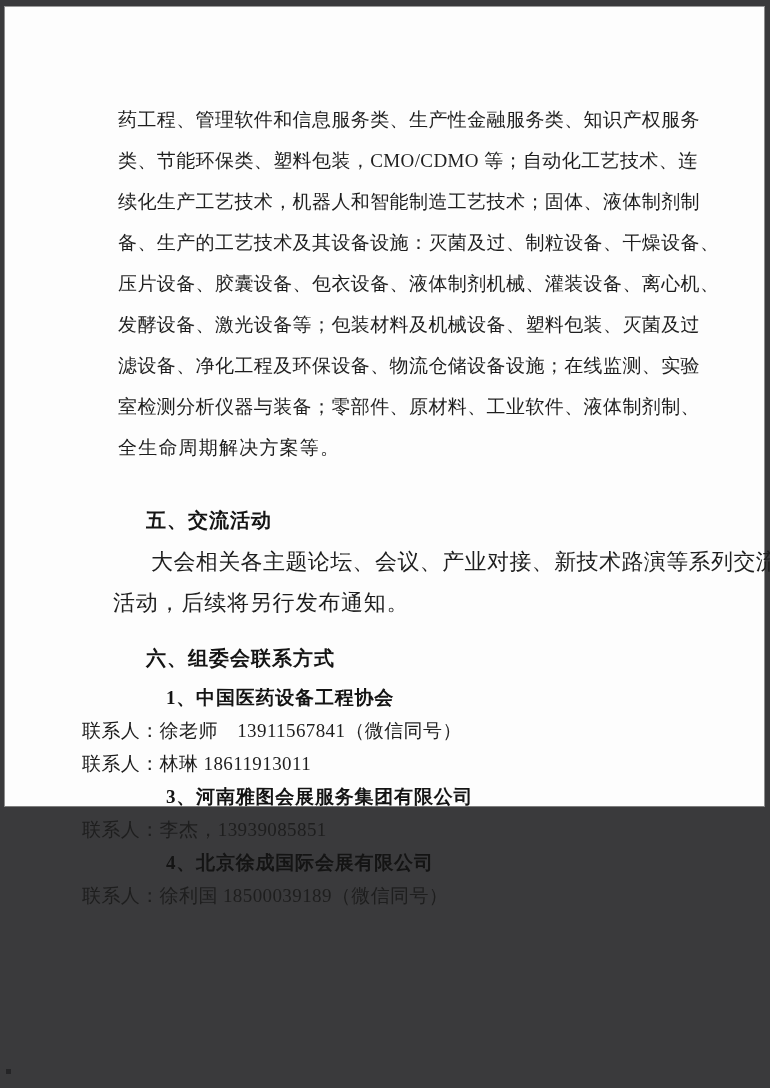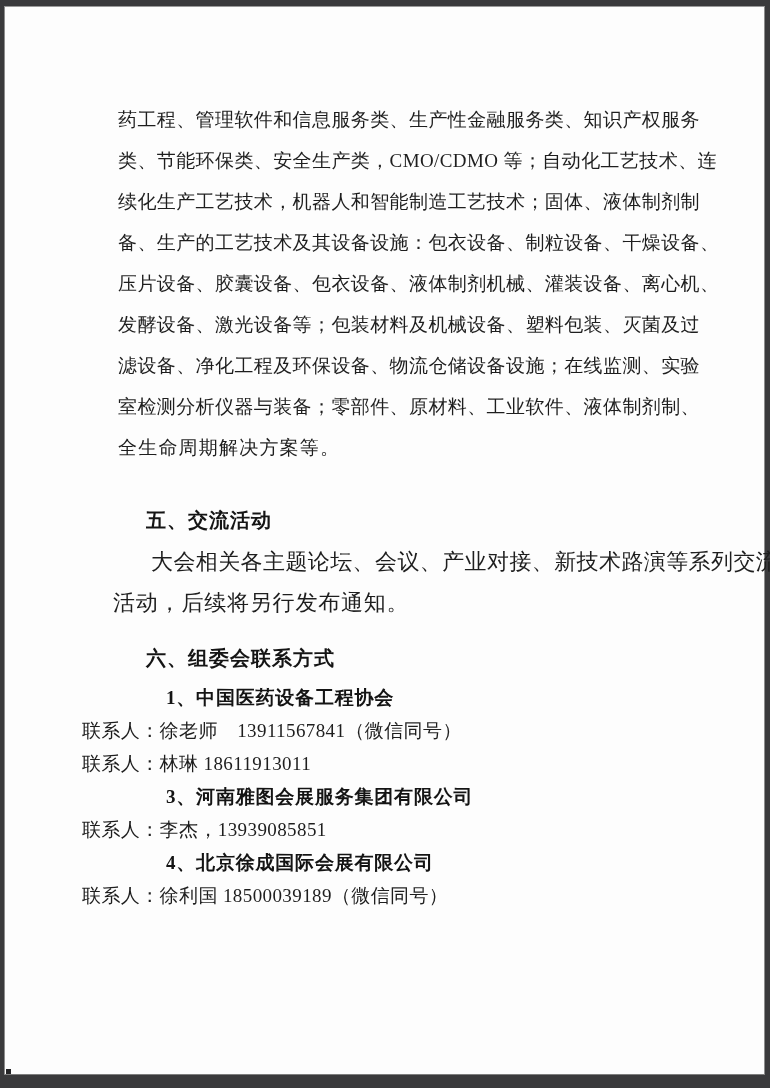--- a/index.html
+++ b/index.html
@@ -11,21 +11,21 @@
   }
   .viewer-frame {
     position: absolute;
     left: 0; top: 0;
     width: 770px; height: 1088px;
     background: #3a3a3c;
   }
   .doc-page {
     position: absolute;
     left: 4px; top: 6px;
-    width: 761px; height: 1069px;
+    width: 761px; height: 801px;
     background: #fdfdfd;
     border: 1px solid #8d8d8d;
     border-top-color: #9a9a9a;
     border-bottom-color: #7e7e7e;
   }
   
   .body-block {
     position: absolute;
     left: 113px; top: 92px;
     width: 545px;
@@ -106,23 +106,23 @@
   }
 </style>
 </head>
 <body>
 
 <div class="viewer-frame">
   <div class="doc-page">
 
     <div class="body-block">
       <div class="jline">药工程、管理软件和信息服务类、生产性金融服务类、知识产权服务</div>
-      <div class="jline">类、节能环保类、安全生产类，CMO/CDMO 等；自动化工艺技术、连</div>
+      <div class="jline">类、节能环保类、塑料包装，CMO/CDMO 等；自动化工艺技术、连</div>
       <div class="jline">续化生产工艺技术，机器人和智能制造工艺技术；固体、液体制剂制</div>
-      <div class="jline">备、生产的工艺技术及其设备设施：包衣设备、制粒设备、干燥设备、</div>
+      <div class="jline">备、生产的工艺技术及其设备设施：灭菌及过、制粒设备、干燥设备、</div>
       <div class="jline">压片设备、胶囊设备、包衣设备、液体制剂机械、灌装设备、离心机、</div>
       <div class="jline">发酵设备、激光设备等；包装材料及机械设备、塑料包装、灭菌及过</div>
       <div class="jline">滤设备、净化工程及环保设备、物流仓储设备设施；在线监测、实验</div>
       <div class="jline">室检测分析仪器与装备；零部件、原材料、工业软件、液体制剂制、</div>
       <div class="jline last">全生命周期解决方案等。</div>
     </div>
 
     <div class="sec-heading exchange">五、交流活动</div>
 
     <div class="exchange-para">

